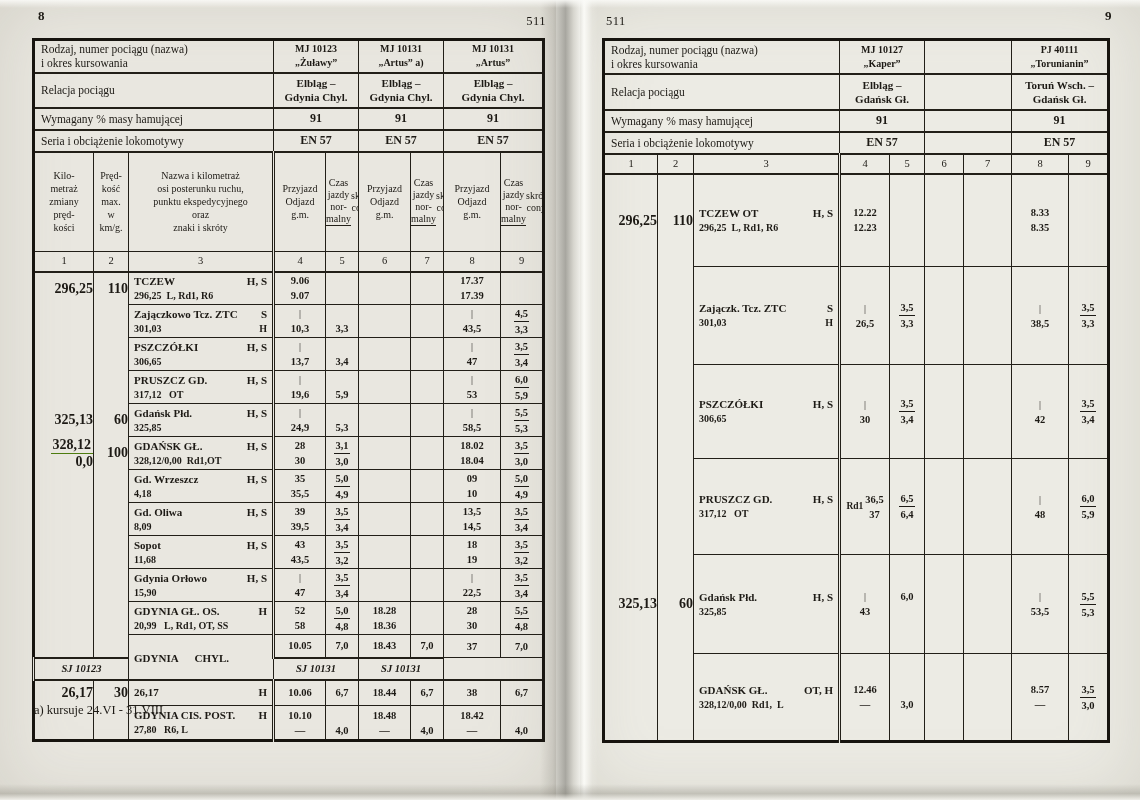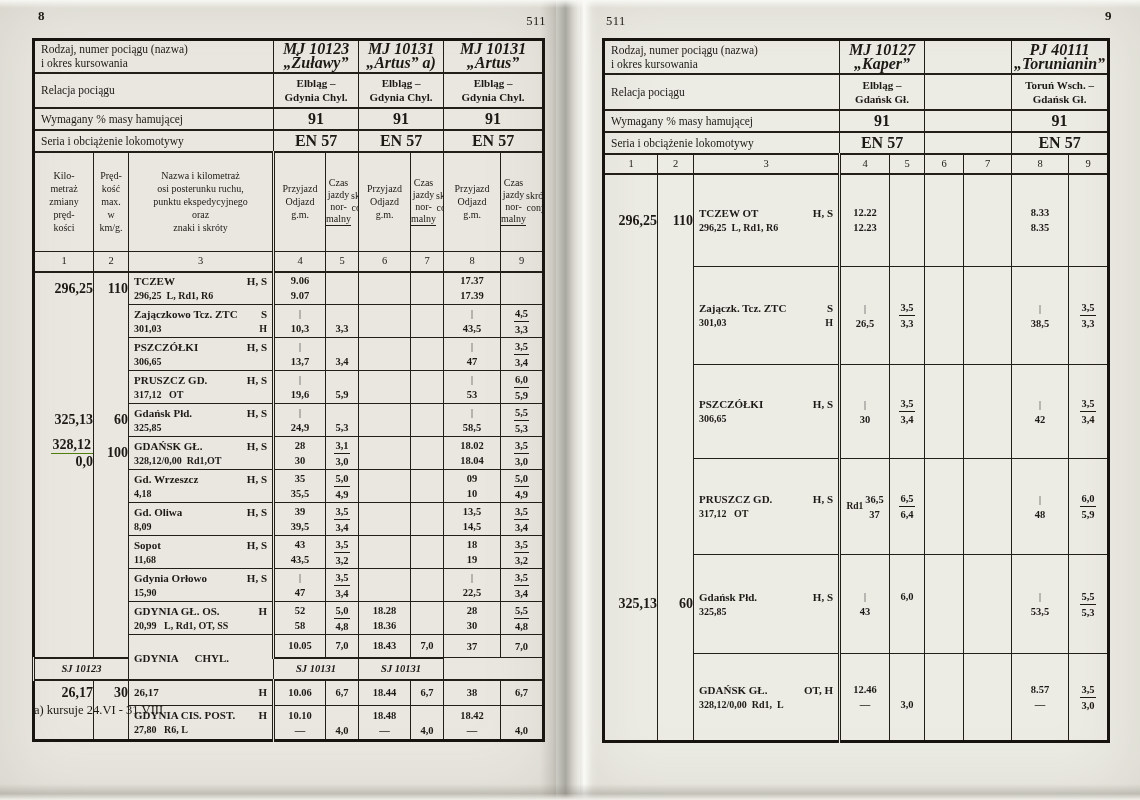--- a/index.html
+++ b/index.html
@@ -31,23 +31,23 @@
   #table-right{left:22px;width:505px;}
   .tt td{border:1px solid #221f18;padding:0;vertical-align:middle;overflow:hidden;}
 
   tr.h1{height:33px;} tr.h2{height:35px;} tr.h3{height:22px;} tr.h4{height:22px;}
   tr.h5{height:100px;} tr.h6{height:20px;}
   .pr tr.h1{height:34px;} .pr tr.h2{height:36px;}
   tr.h1 td,tr.h2 td,tr.h3 td,tr.h4 td{border-bottom-width:2px;}
   tr.h6 td{border-bottom-width:2px;font-size:10.5px;text-align:center;line-height:12px;}
 
   td.lbl{text-align:left;padding:1px 6px;font-size:11.5px;line-height:14px;}
-  td.tn{text-align:center;font-weight:bold;font-size:16px;line-height:14px;font-style:italic;}
+  td.tn{text-align:center;font-weight:bold;font-size:10px;line-height:14px;}
   td.rel{text-align:center;font-weight:bold;font-size:11px;line-height:14px;}
-  td.val{text-align:center;font-weight:bold;font-size:16px;}
+  td.val{text-align:center;font-weight:bold;font-size:12px;}
   td.ch{text-align:center;font-size:10px;line-height:13px;vertical-align:middle;padding:2px 1px;}
   .pre{white-space:pre-line;}
   td.czcell{padding:0;}
   .cz{display:flex;flex-direction:row;height:100%;}
   .czt{flex:1.6;display:flex;align-items:center;justify-content:center;
        border-bottom:1px solid #221f18;text-align:center;font-size:10px;line-height:12px;}
   .czb{flex:1;display:flex;align-items:center;justify-content:center;
        text-align:center;font-size:10px;line-height:12px;}
 
   td.dbl{border-left:3px double #221f18;}

